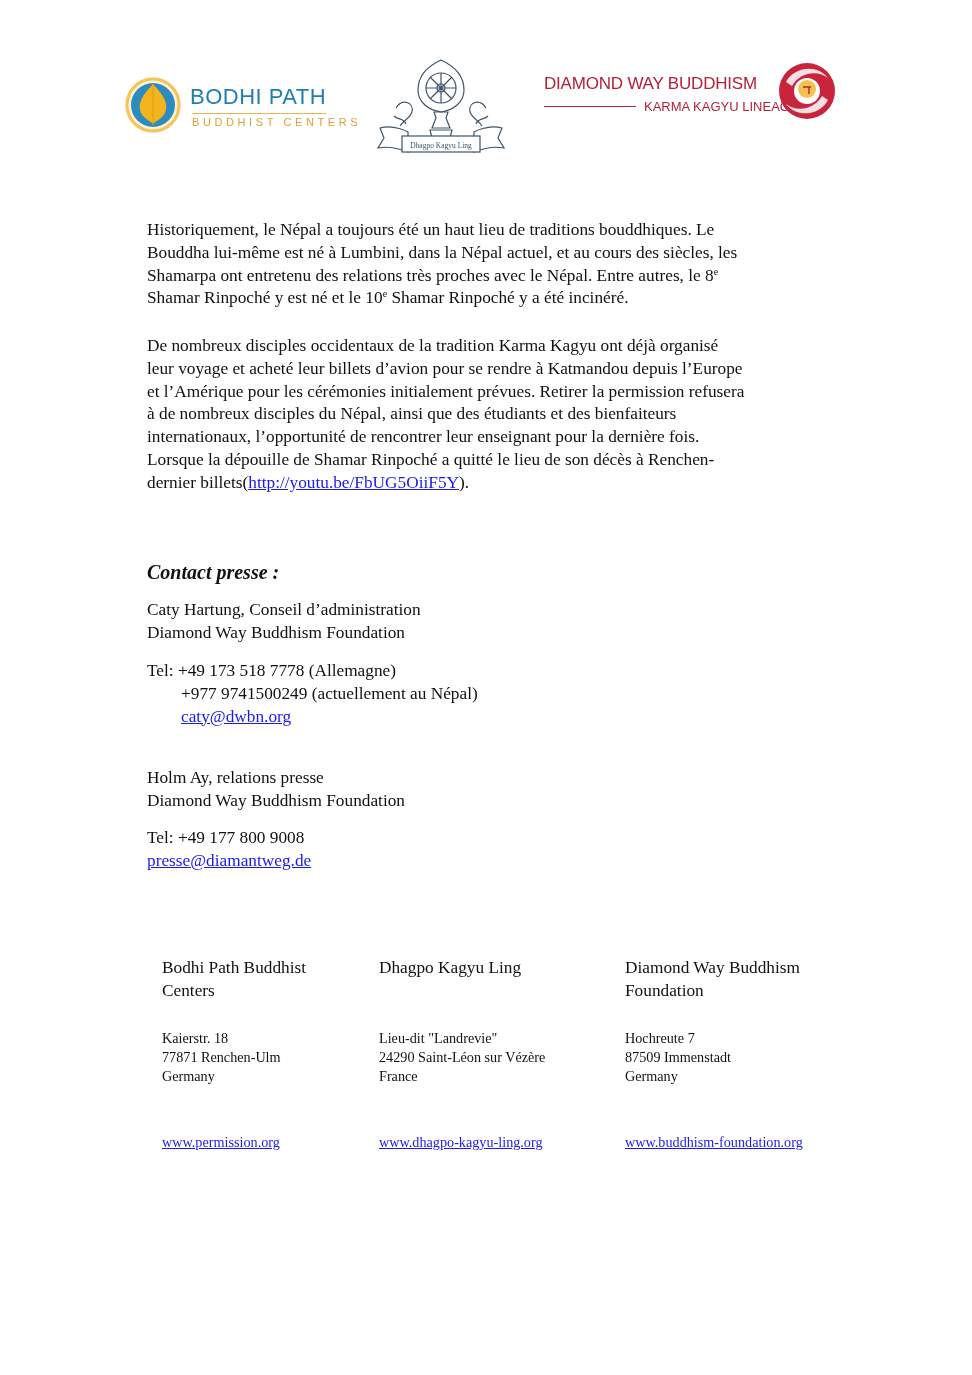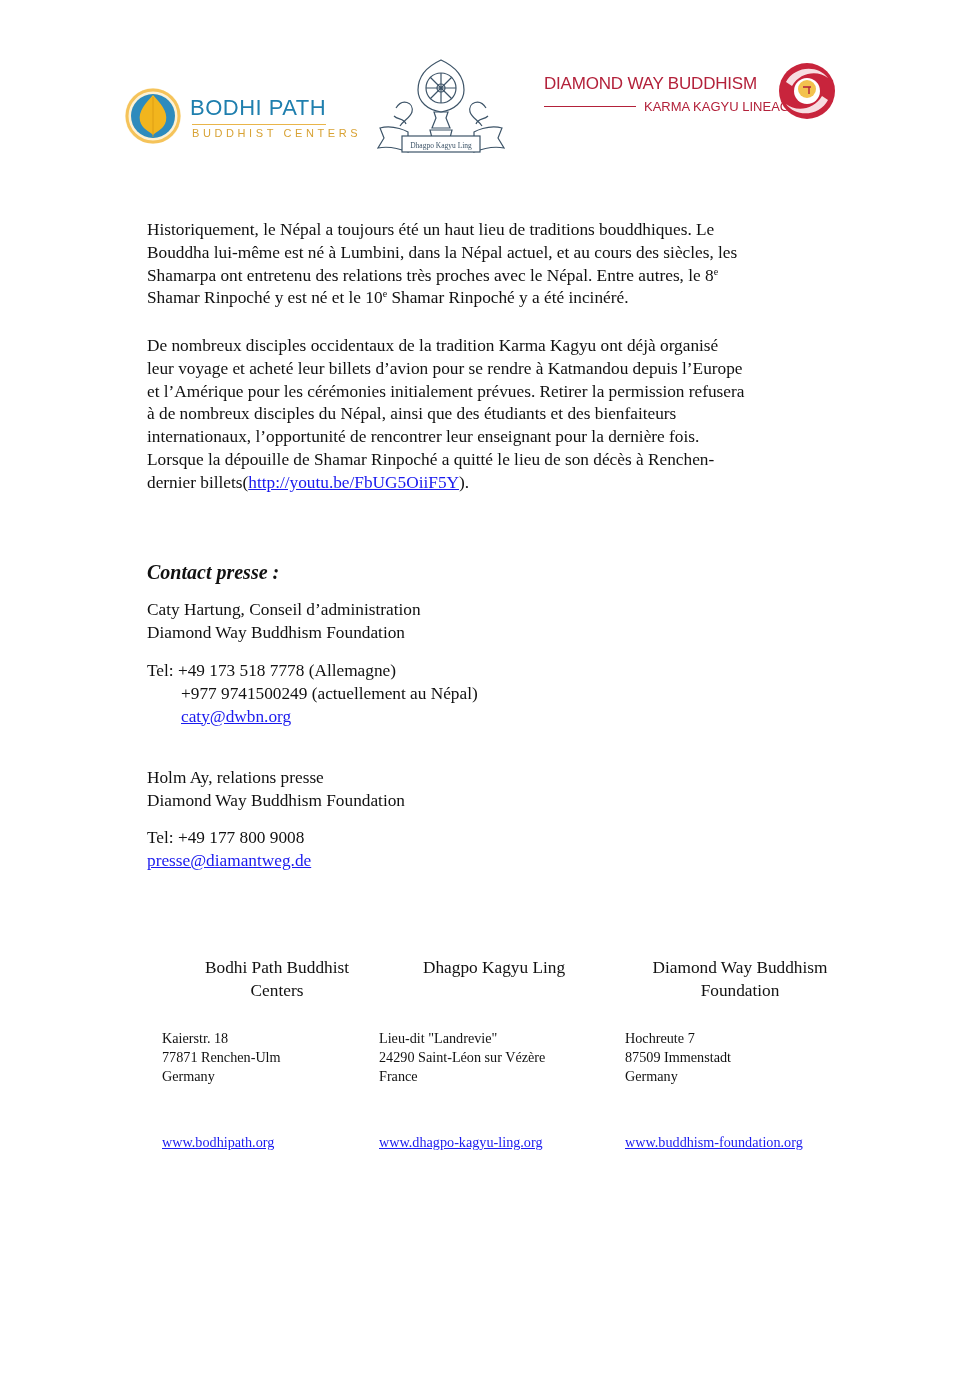--- a/index.html
+++ b/index.html
@@ -2,21 +2,21 @@
 <html><head>
   <meta charset="utf-8">
   <style>
     html, body { margin: 0; padding: 0; background: #ffffff; }
     body { width: 972px; height: 1375px; position: relative; overflow: hidden;
            font-family: "Liberation Serif", "DejaVu Serif", serif; color: #111; }
     .abs { position: absolute; }
     a, .link { color: #1a1aee; text-decoration: underline; }
 
     
-    .logo-bodhi { left: 124px; top: 87px; width: 210px; height: 62px; text-decoration: underline; }
+    .logo-bodhi { left: 124px; top: 76px; width: 210px; height: 62px; text-decoration: underline; }
     .bodhi-circle { position: absolute; left: 0; top: 0; width: 58px; height: 58px; }
     .bodhi-title { position: absolute; left: 66px; top: 8px; font-family: "Liberation Sans", "DejaVu Sans", sans-serif;
                    font-size: 22px; color: #1f7fae; letter-spacing: 0.5px; white-space: nowrap; }
     .bodhi-rule { position: absolute; left: 68px; top: 37px; width: 134px; height: 1px; background: #e9b54a; }
     .bodhi-sub { position: absolute; left: 68px; top: 40px; font-family: "Liberation Sans", "DejaVu Sans", sans-serif;
                  font-size: 11px; color: #d8a234; letter-spacing: 3.6px; white-space: nowrap; }
 
     .logo-dkl { left: 374px; top: 56px; width: 134px; height: 102px; }
     .logo-dkl svg { width: 134px; height: 102px; }
 
@@ -32,21 +32,21 @@
     .para { left: 147px; width: 690px; font-size: 17.3px; line-height: 22.8px; }
     .para p { margin: 0; }
     sup { font-size: 10px; line-height: 0; vertical-align: 6px; }
 
     .contact-heading { left: 147px; top: 561px; font-size: 20px; font-weight: bold; font-style: italic; }
     .block { left: 147px; font-size: 17.3px; line-height: 22.8px; }
     .indent { padding-left: 34px; }
 
     
     .fcol { position: absolute; top: 957px; width: 230px; }
-    .fcol .org { font-size: 17.3px; line-height: 22.5px; height: 70px; text-align: center; }
+    .fcol .org { font-size: 17.3px; line-height: 22.5px; height: 70px; }
     .fcol .addr { margin-top: 2px; font-size: 14.2px; line-height: 19px; }
     .fcol .web { position: absolute; top: 177px; left: 0; font-size: 14.2px; white-space: nowrap; }
   </style>
 </head>
 <body>
 
 <div class="abs logo-bodhi">
   <svg class="bodhi-circle" viewBox="0 0 58 58">
     <circle cx="29" cy="29" r="28" fill="#fdf2d6"></circle>
     <circle cx="29" cy="29" r="26" fill="none" stroke="#f5c35a" stroke-width="3"></circle>
@@ -135,21 +135,21 @@
 <div class="fcol" style="left: 162px;">
   <div class="org">
     <div>Bodhi Path Buddhist</div>
     <div>Centers</div>
   </div>
   <div class="addr">
     <div>Kaierstr. 18</div>
     <div>77871 Renchen-Ulm</div>
     <div>Germany</div>
   </div>
-  <a class="web link" href="#">www.bodhipath.org</a>
+  <a class="web link" href="#">www.permission.org</a>
 </div>
 
 <div class="fcol" style="left: 379px;">
   <div class="org">
     <div>Dhagpo Kagyu Ling</div>
     <div></div>
   </div>
   <div class="addr">
     <div>Lieu-dit "Landrevie"</div>
     <div>24290 Saint-Léon sur Vézère</div>

